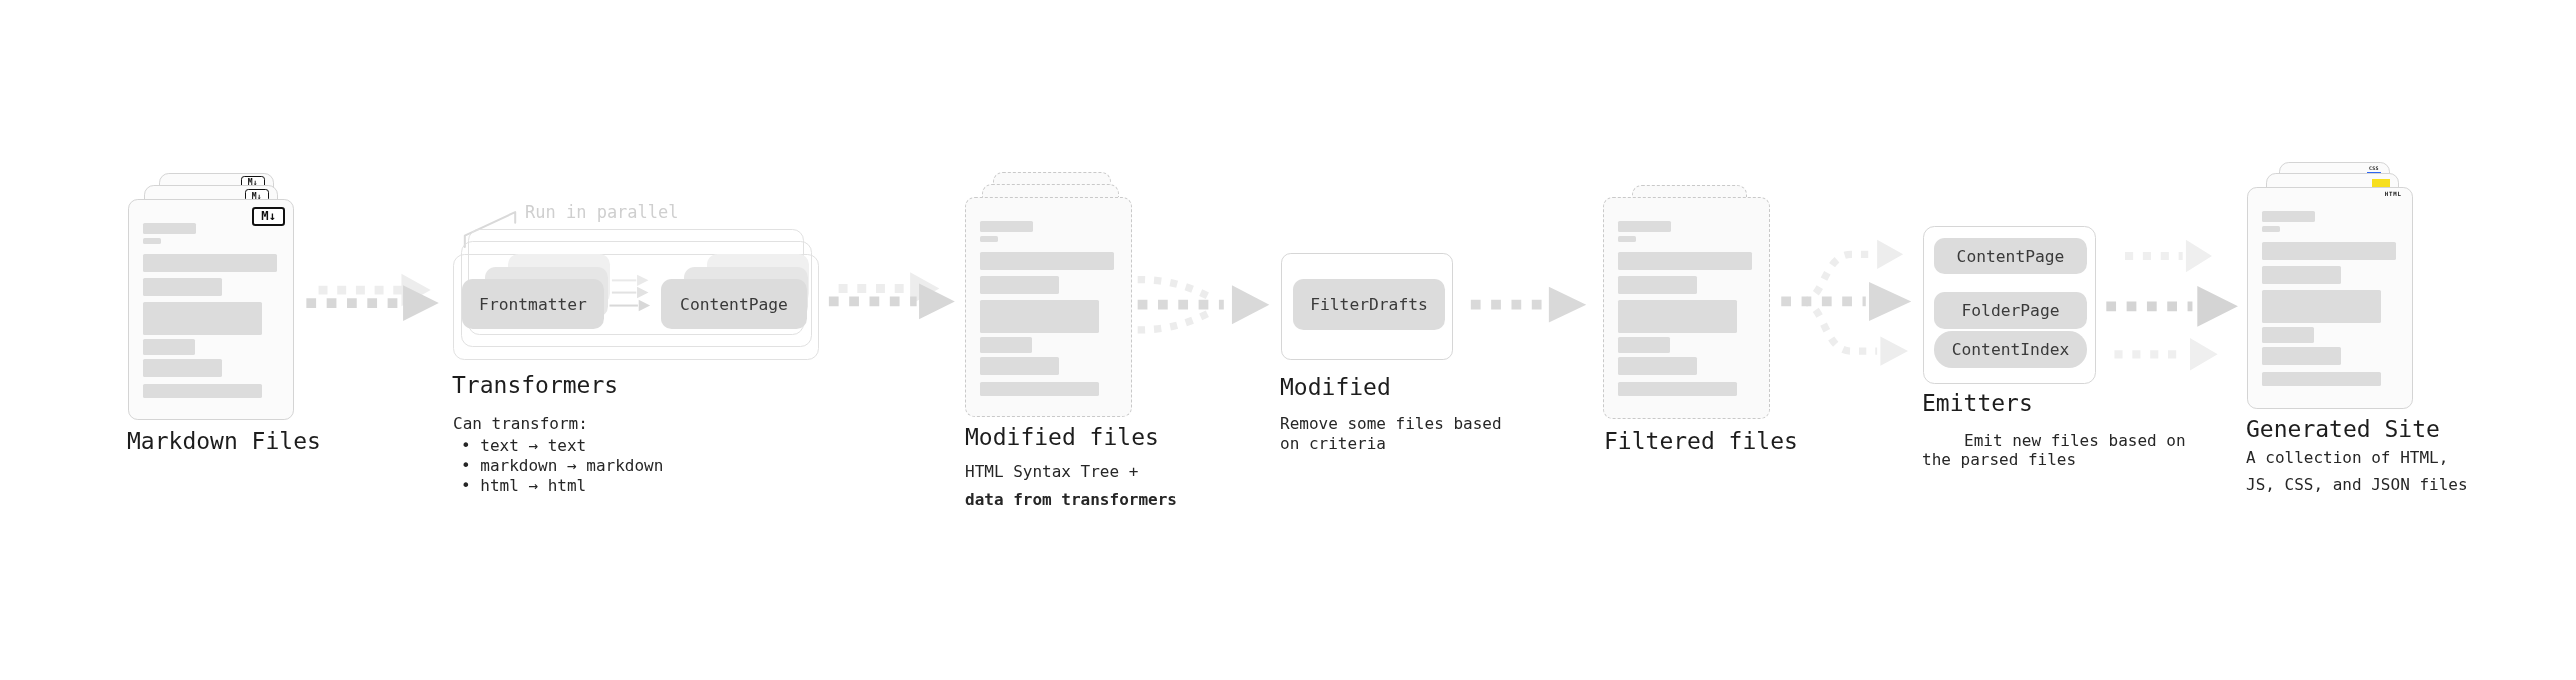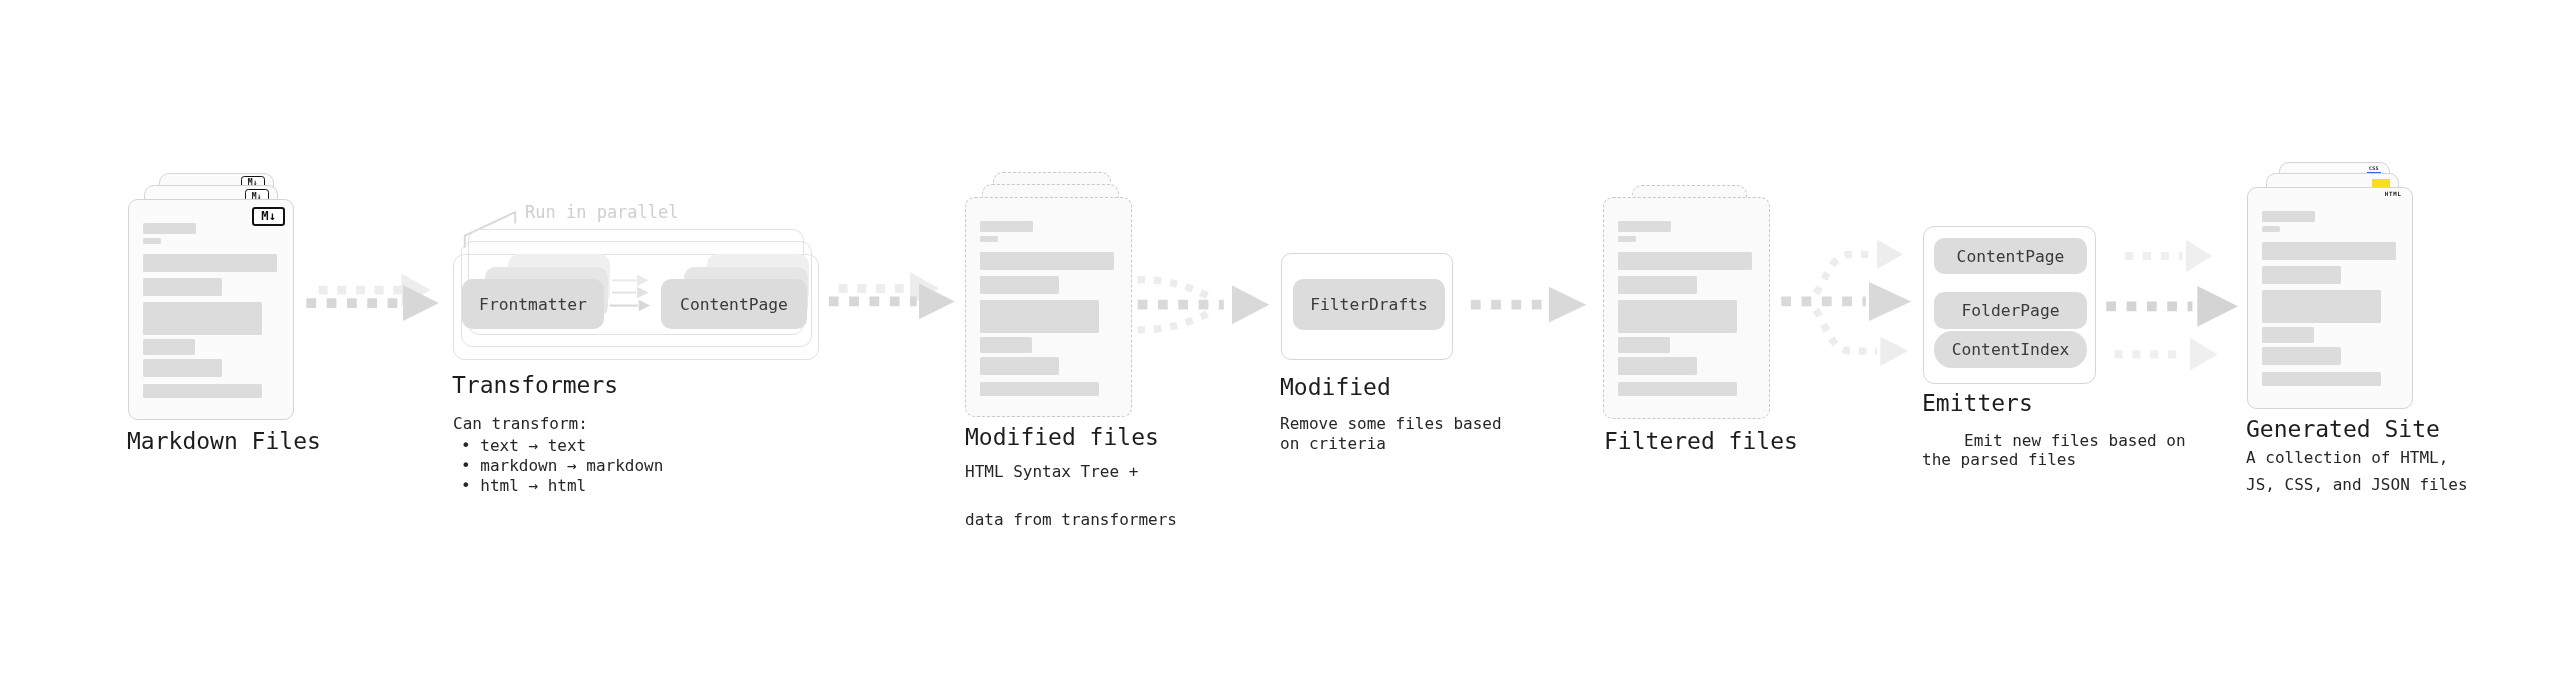--- a/index.html
+++ b/index.html
@@ -158,21 +158,21 @@
       <i></i>
       <i></i>
       <i></i>
       <i></i>
       <i></i>
       <i></i>
       <i></i>
   </div>
   <div class="stage-title" style="left:965px;top:425px;">Modified files</div>
   <div class="stage-sub" style="left:965px;top:462px;">HTML Syntax Tree +</div>
-  <div class="stage-sub" style="left:965px;top:510px;">data from transformers</div>
+  <div class="stage-sub" style="left:965px;top:490px;font-weight:bold;">data from transformers</div>
 
   <div class="frame solid" style="left:1281px;top:253px;width:172px;height:107px;border-radius:9.8px;"></div>
   <div class="pill" style="left:1293px;top:279px;width:152px;height:51px;">FilterDrafts</div>
   <div class="stage-title" style="left:1280px;top:375px;">Modified</div>
   <div class="stage-sub" style="left:1280px;top:414px;">Remove some files based</div>
   <div class="stage-sub" style="left:1280px;top:434px;">on criteria</div>
 
   <div class="doc ghost dashed" style="left:1632px;top:185px;width:115px;height:37px;"></div>
   <div class="doc dashed skel" style="left:1603px;top:197px;width:167px;height:222px;">
     <i></i>

